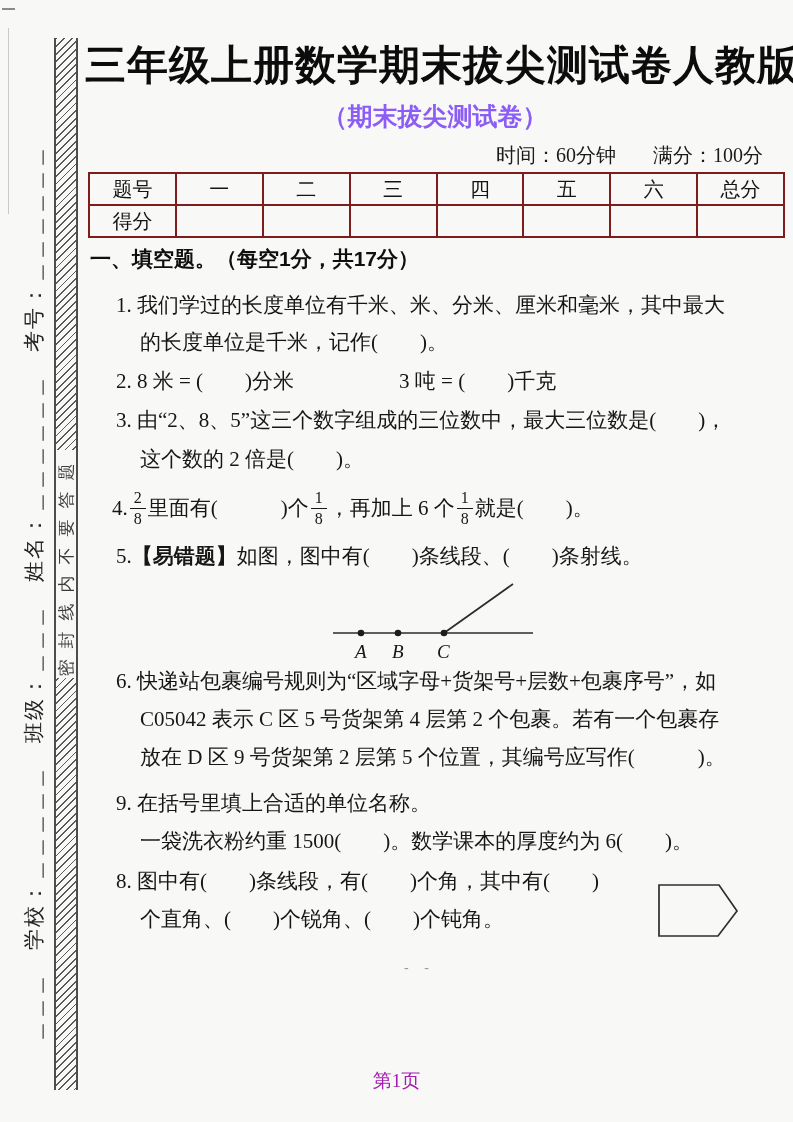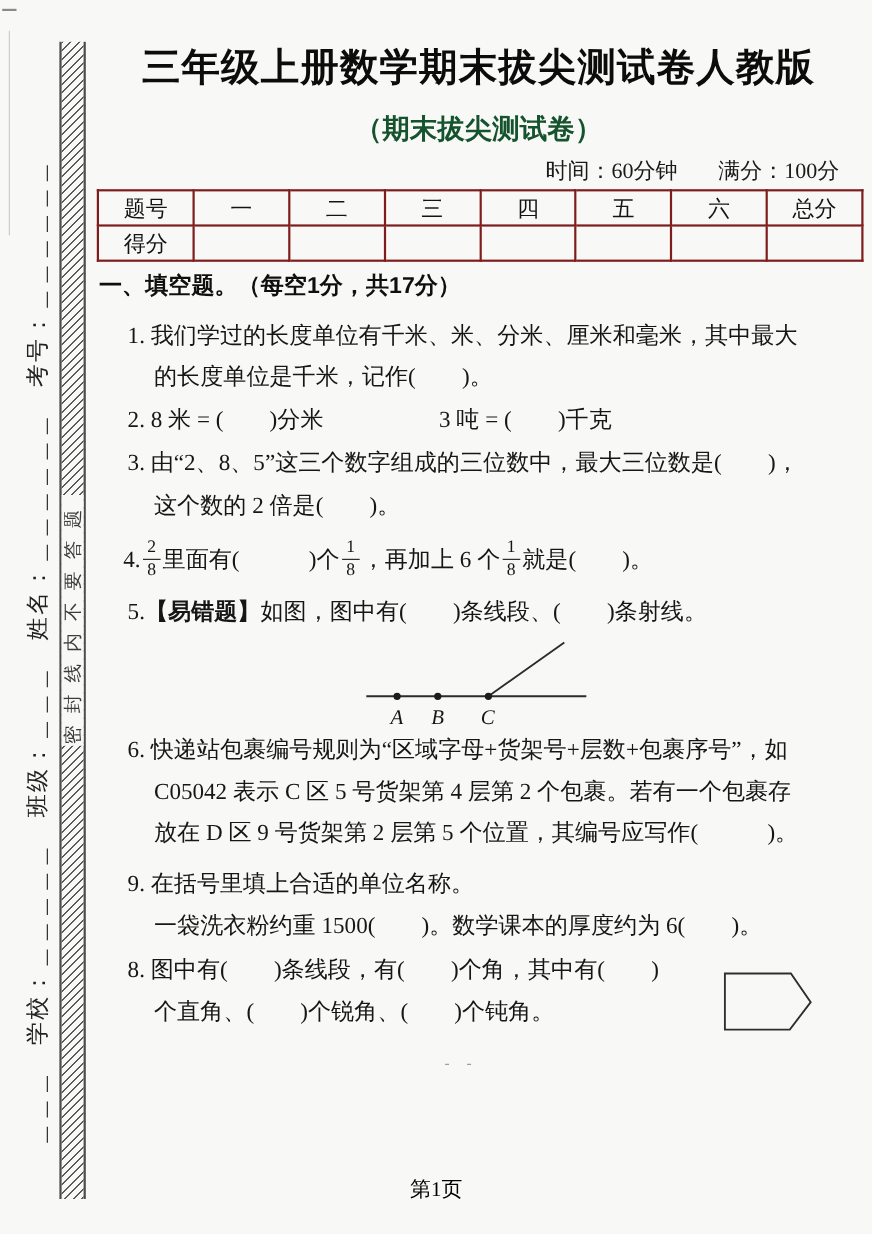--- a/index.html
+++ b/index.html
@@ -26,26 +26,26 @@
   }
   .seal-label span{
     transform:rotate(-90deg);white-space:nowrap;
     font-family:"Liberation Sans","DejaVu Sans",sans-serif;
     font-size:17px;letter-spacing:11px;color:#3b3b3b;
   }
   
   .title{
     position:absolute;left:85px;top:38px;width:700px;text-align:center;
     font-family:"Liberation Sans","DejaVu Sans",sans-serif;
-    font-size:35px;font-weight:900;letter-spacing:1px;color:#0c0c0c;white-space:nowrap;
+    font-size:41px;font-weight:900;letter-spacing:1px;color:#0c0c0c;white-space:nowrap;
   }
   .subtitle{
     position:absolute;left:85px;top:100px;width:700px;text-align:center;
     font-family:"Liberation Sans","DejaVu Sans",sans-serif;
-    font-size:25px;font-weight:700;color:#14532d;
+    font-size:25px;font-weight:700;color:#8b5cf6;
   }
   .meta{position:absolute;right:30px;top:142px;font-size:20px;color:#1a1a1a;}
   .meta span{margin-left:32px;}
   .meta span:first-child{margin-left:0;}
   
   table.score{
     position:absolute;left:88px;top:172px;width:697px;border-collapse:collapse;
     table-layout:fixed;font-size:20px;color:#141414;
   }
   table.score td,table.score th{
@@ -58,21 +58,21 @@
   }
   .qline{position:absolute;font-size:21px;white-space:pre;color:#161616;}
   .badge{font-family:"Liberation Sans","DejaVu Sans",sans-serif;font-weight:700;}
   .fracline{position:absolute;display:flex;align-items:center;font-size:21px;white-space:pre;}
   .frac{display:inline-flex;flex-direction:column;align-items:center;line-height:1;font-size:16px;margin:0 2px;}
   .frac .fn{border-bottom:1.6px solid #161616;padding:0 4px 2px;}
   .frac .fd{padding-top:2px;}
   svg{position:absolute;}
   .svg-label{font-style:italic;font-size:19px;font-family:"Liberation Serif","DejaVu Serif",serif;}
   .stray{position:absolute;left:404px;top:960px;color:#9a9a9a;font-size:14px;letter-spacing:6px;}
-  .footer{position:absolute;left:0;top:1068px;width:100%;text-align:center;font-size:19px;color:#000000;}
+  .footer{position:absolute;left:0;top:1068px;width:100%;text-align:center;font-size:19px;color:#a21caf;}
 </style>
 </head>
 <body>
 
 <div class="paper">
 
   <div class="corner-tick"></div>
   <div class="edge-artifact"></div>
 
   <div class="student-info">＿＿＿　学校：＿＿＿＿＿　班级：＿＿＿　姓名：＿＿＿＿＿＿　考号：＿＿＿＿＿＿</div>

